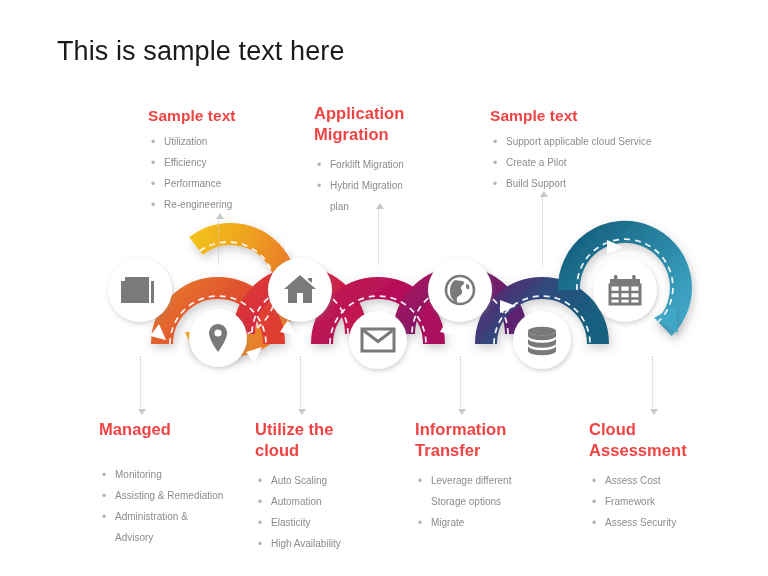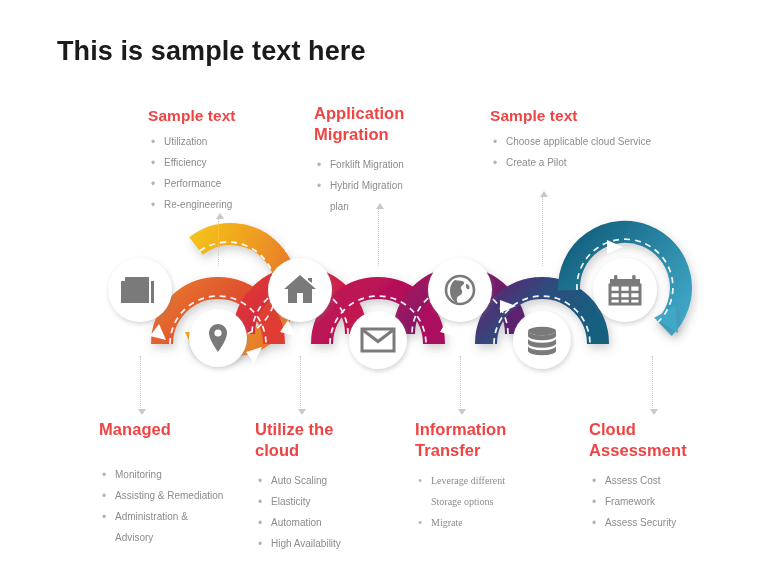--- a/index.html
+++ b/index.html
@@ -5,21 +5,21 @@
   html,body{margin:0;padding:0;}
   body{
     width:768px;height:576px;overflow:hidden;background:#ffffff;
     font-family:"Liberation Sans","DejaVu Sans",sans-serif;
     position:relative;
   }
   #slide{position:absolute;inset:0;width:768px;height:576px;}
 
   .title{
     position:absolute;left:57px;top:36px;
-    font-size:27px;color:#1b1b1b;font-weight:700;letter-spacing:.1px;
+    font-size:27px;color:#1b1b1b;font-weight:400;letter-spacing:.1px;
     white-space:nowrap;
   }
 
   
   .block{position:absolute;}
   .block h3{
     margin:0 0 10px 0;font-size:15.5px;font-weight:bold;color:#ef4444;
     line-height:1.25;letter-spacing:.05px;
   }
   .block.big h3{font-size:16.5px;}
@@ -233,48 +233,49 @@
     <ul style="margin-top:14px;">
       <li>Forklift Migration</li>
       <li>Hybrid Migration</li>
       <li class="cont">plan</li>
     </ul>
   </div>
 
   <div class="block" style="left:490px;top:106px;width:210px;">
     <h3>Sample text</h3>
     <ul>
-      <li>Choose applicable cloud Service</li>
+      <li>Support applicable cloud Service</li>
       <li>Create a Pilot</li>
+      <li>Build Support</li>
     </ul>
   </div>
 
   <div class="block big" style="left:99px;top:419px;width:152px;">
     <h3>Managed</h3>
     <ul style="margin-top:28px;">
       <li>Monitoring</li>
       <li>Assisting &amp; Remediation</li>
       <li>Administration &amp;</li>
       <li class="cont">Advisory</li>
     </ul>
   </div>
 
   <div class="block big" style="left:255px;top:419px;width:110px;">
     <h3>Utilize the cloud</h3>
     <ul style="margin-top:14px;">
       <li>Auto Scaling</li>
+      <li>Automation</li>
       <li>Elasticity</li>
-      <li>Automation</li>
       <li>High Availability</li>
     </ul>
   </div>
 
   <div class="block big" style="left:415px;top:419px;width:140px;">
     <h3>Information Transfer</h3>
-    <ul style="margin-top:14px;font-family:Liberation Serif, serif;">
+    <ul style="margin-top:14px;">
       <li>Leverage different</li>
       <li class="cont">Storage options</li>
       <li>Migrate</li>
     </ul>
   </div>
 
   <div class="block big" style="left:589px;top:419px;width:140px;">
     <h3>Cloud Assessment</h3>
     <ul style="margin-top:14px;">
       <li>Assess Cost</li>

